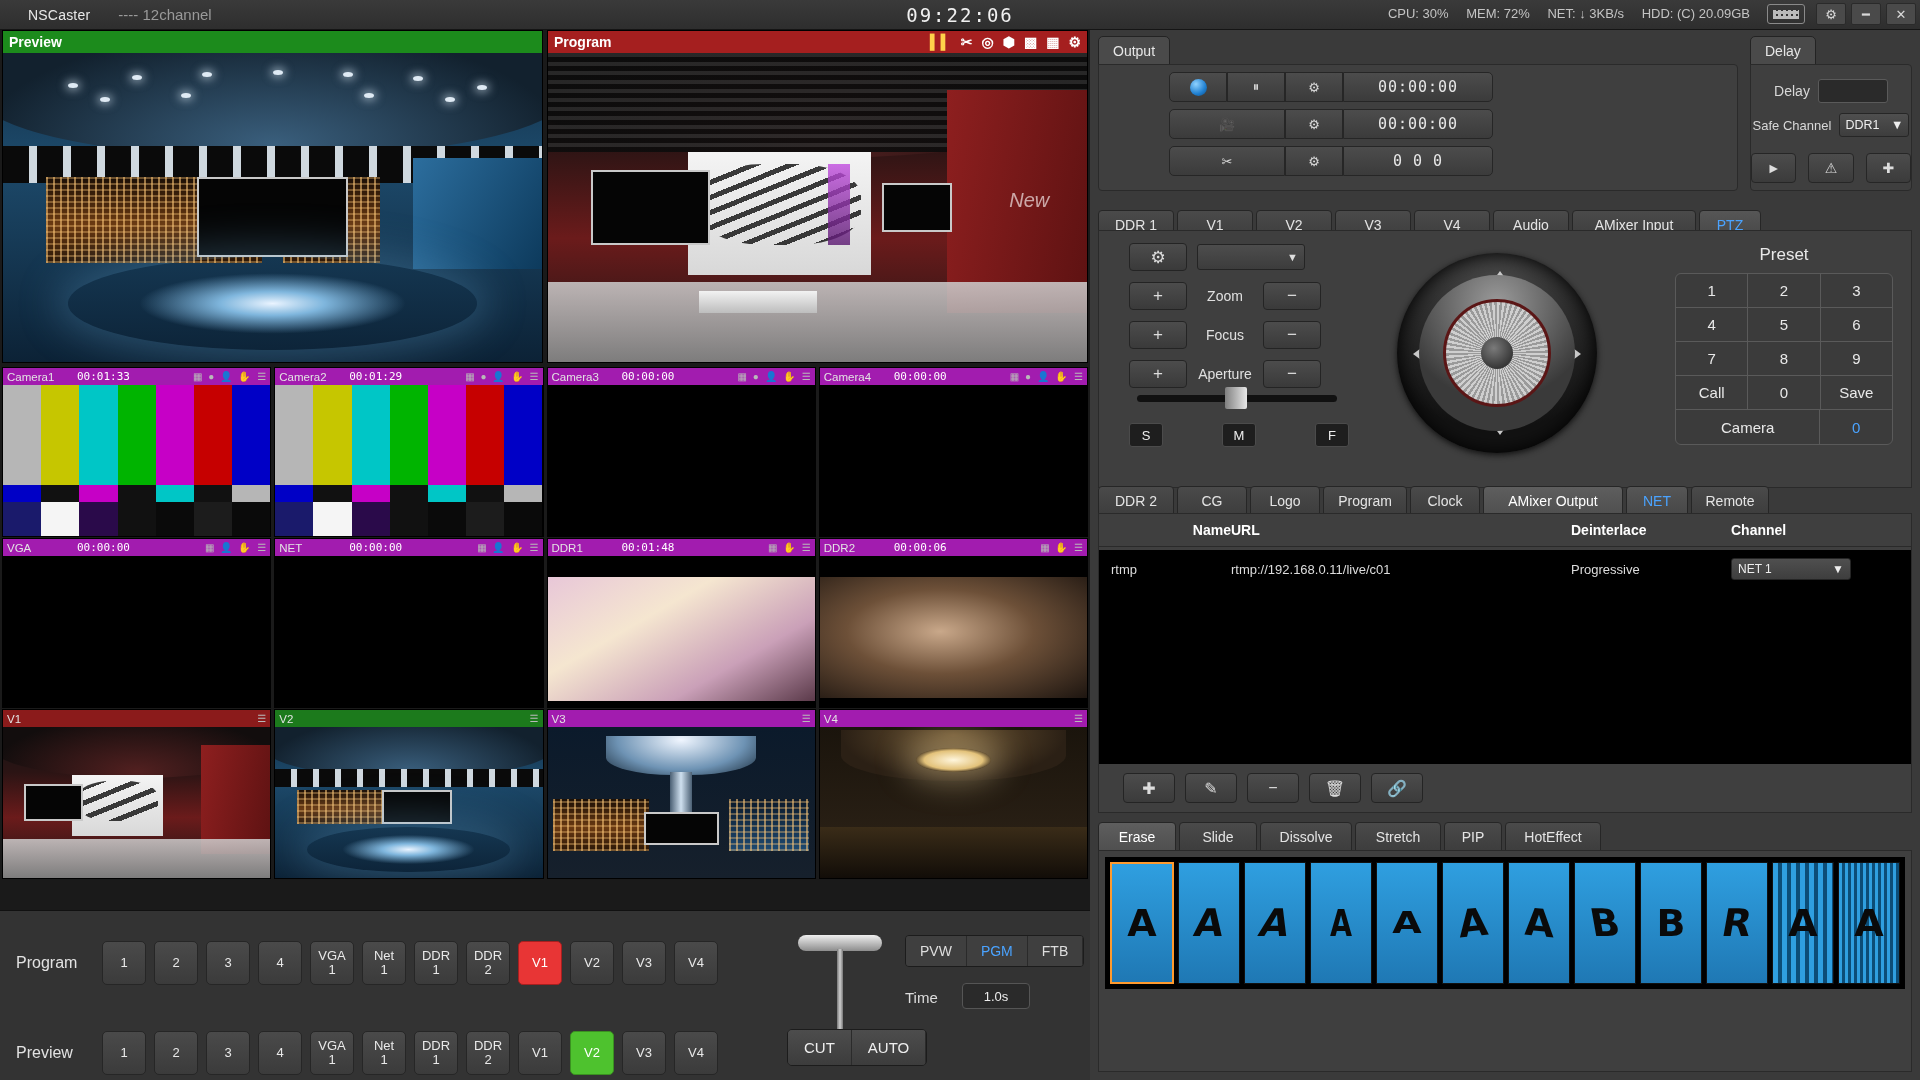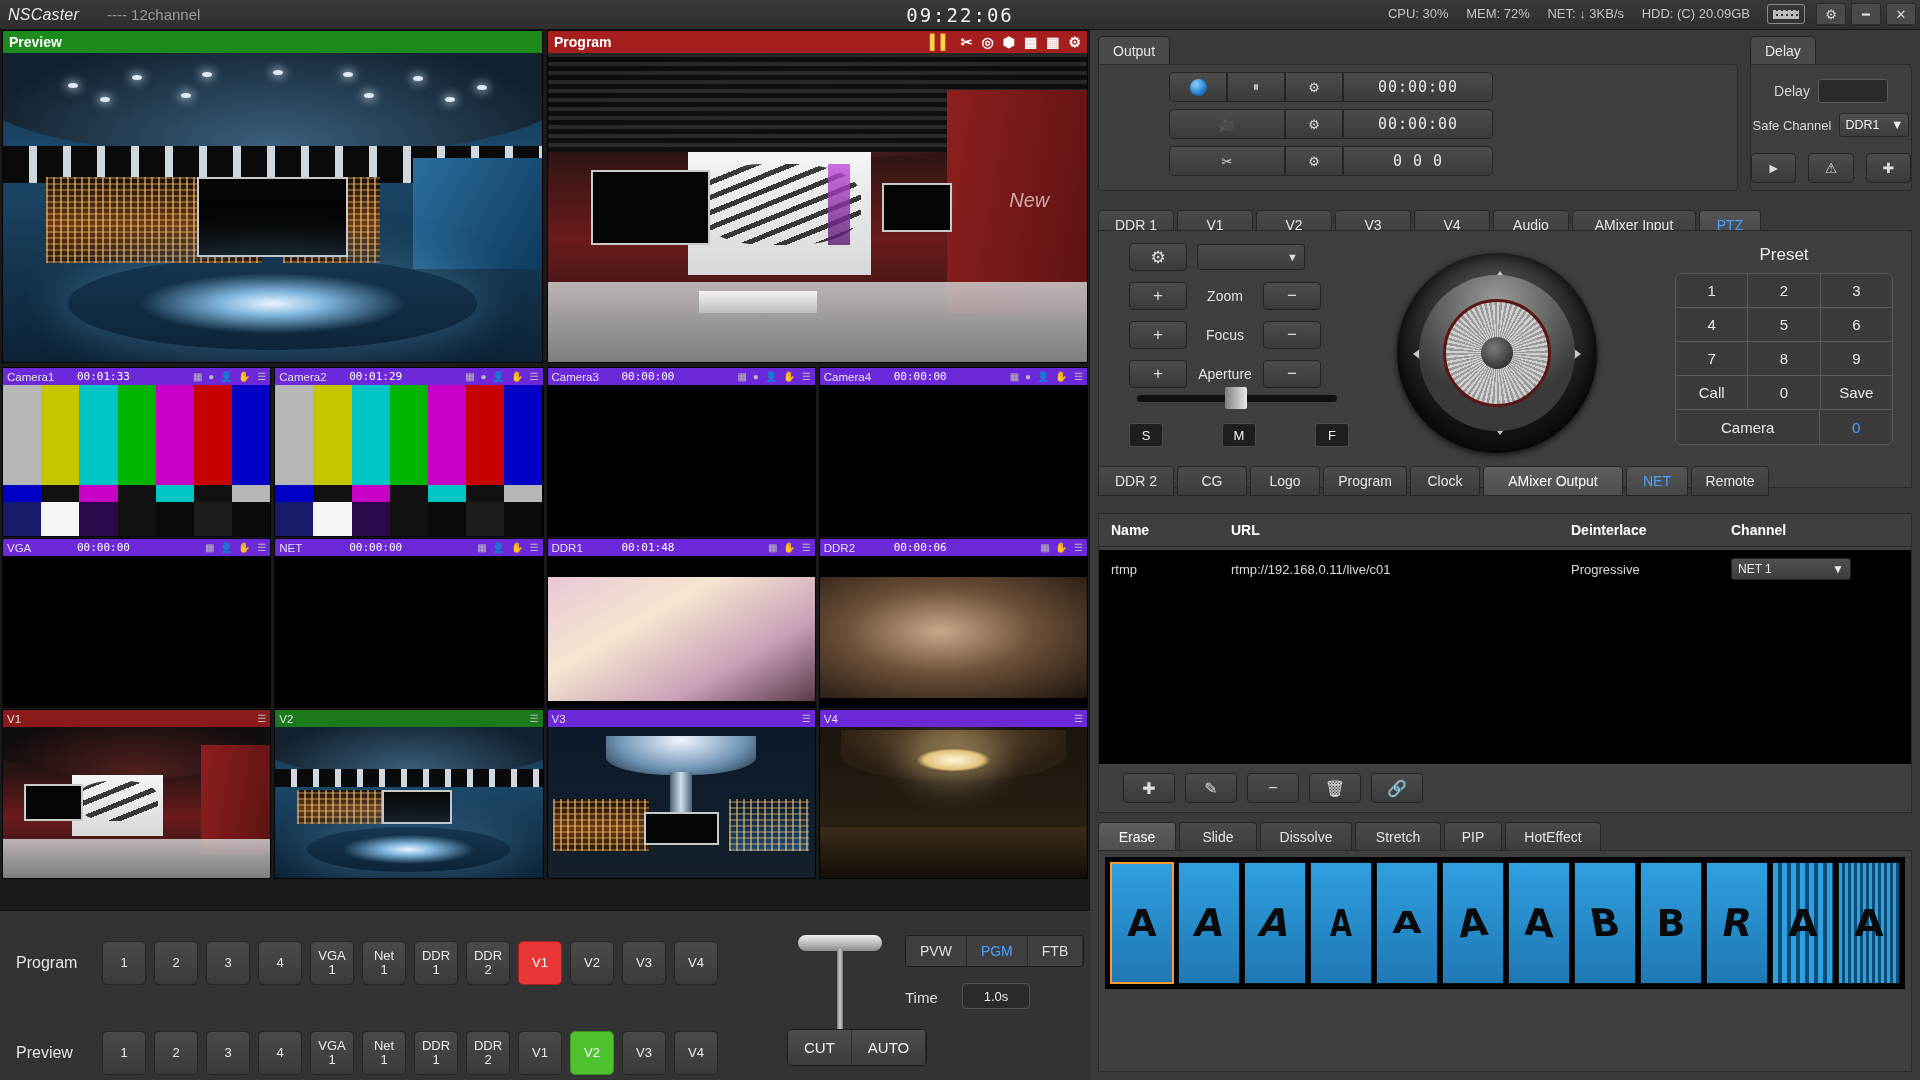--- a/index.html
+++ b/index.html
@@ -7,21 +7,21 @@
     width:1920px; height:1080px; overflow:hidden;
     background:#1c1c1c; color:#d8d8d8;
     font-family:"Liberation Sans", sans-serif; font-size:13px;
   }
   #app { position:relative; width:1920px; height:1080px; background:#2b2b2b; }
 
   
   .titlebar{ position:absolute; left:0; top:0; width:1920px; height:30px;
     background:linear-gradient(#3a3a3a,#2e2e2e); border-bottom:1px solid #151515;
     display:flex; align-items:center; }
-  .tb-logo{ color:#e8e8e8; font-size:16px; margin-left:8px; letter-spacing:.2px;font-style:italic;}
+  .tb-logo{ color:#e8e8e8; font-size:14px; margin-left:28px; letter-spacing:.2px;}
   .tb-sub{ color:#9a9a9a; font-size:15px; margin-left:28px;}
   .tb-clock{ position:absolute; left:50%; transform:translateX(-50%);
     font-family:"DejaVu Sans Mono", monospace; font-size:19px; color:#f0f0f0; letter-spacing:2px;}
   .tb-stats{ position:absolute; right:170px; top:6px; font-size:13px; color:#c3c3c3; }
   .tb-stats span{ margin-left:14px; }
   .tb-right{ position:absolute; right:4px; top:3px; display:flex; align-items:center; gap:5px;}
   .tb-btn{ width:30px; height:22px; background:#4a4a4a; border:1px solid #2a2a2a;
     border-radius:2px; display:flex;align-items:center;justify-content:center;
     color:#d8d8d8; font-size:13px;}
   .tb-btn.close{ background:#4a4a4a;}
@@ -73,21 +73,21 @@
     opacity:.85; border-radius:40%;}
   .glossfloor{ position:absolute; left:0; bottom:0; width:100%; height:26%;
     background:linear-gradient(#cfcfcf,#8f8f8f); opacity:.85;}
   .newlogo{ position:absolute; right:7%; top:44%; color:#e9d7d7; font-size:20px;
     font-style:italic; opacity:.75;}
 
   
   .thumbrow{ position:absolute; left:0; width:1090px; height:170px; display:flex; padding:0 2px; gap:3px;}
   .r1{ top:337px;} .r2{ top:508px;} .r3{ top:679px;}
   .thumb{ position:relative; flex:1; border:1px solid #000; background:#000; overflow:hidden;}
-  .th-hdr{ height:17px; display:flex; align-items:center; background:#6d28d9;
+  .th-hdr{ height:17px; display:flex; align-items:center; background:#a21caf;
     font-size:11.5px; color:#e3e3e3; padding:0 4px; position:relative;}
   .th-hdr.red{ background:#8b1b1b;} .th-hdr.green{ background:#1c7a1c;}
   .th-hdr .tc{ position:absolute; left:74px; font-family:"DejaVu Sans Mono",monospace;
     font-size:11px; color:#fff;}
   .th-hdr .ico{ position:absolute; right:4px; display:flex; gap:6px; align-items:center;
     color:#b9b9b9; font-size:10px;}
   .th-body{ position:absolute; left:0; right:0; top:17px; bottom:0; background:#000; overflow:hidden;}
   .bars{ width:100%; height:100%; display:flex; flex-direction:column;}
   .bars .top{ flex:7; display:flex;}
   .bars .top i{ flex:1;}
@@ -220,21 +220,21 @@
   .kpad{ flex:1; height:34px; display:flex; align-items:center; justify-content:center;
     color:#e9e9e9; font-size:15px; border-right:1px solid #5a5a5a; border-bottom:1px solid #5a5a5a;}
   .kprow .kpad:last-child{ border-right:none;}
   .kprow:last-child .kpad{ border-bottom:none;}
   .kpad.blue{ color:#4aa3ff;}
 
   .netpanel{ position:absolute; left:8px; top:483px; width:814px; height:300px;
     background:#3f3f3f; border:1px solid #2a2a2a;}
   .nethdr{ display:flex; padding:8px 10px 8px 12px; font-size:14px; font-weight:bold; color:#fff;
     border-bottom:1px solid #2a2a2a;}
-  .nethdr .c1{ width:120px;} .nethdr .c2{ width:340px;}
+  .nethdr .c1{ width:120px;text-align:right;} .nethdr .c2{ width:340px;}
   .nethdr .c3{ width:160px;} .nethdr .c4{ flex:1;}
   .netlist{ position:absolute; left:0; right:0; top:36px; bottom:48px; background:#000;}
   .netrow{ display:flex; align-items:center; padding:8px 10px 0 12px; font-size:13px; color:#ddd;}
   .netrow .c1{ width:120px;} .netrow .c2{ width:340px;}
   .netrow .c3{ width:160px;} .netrow .c4{ flex:1;}
   .netsel{ width:120px; height:22px; background:linear-gradient(#4f4f4f,#3e3e3e);
     border:1px solid #252525; border-radius:3px; color:#eee; font-size:12px;
     display:flex; align-items:center; justify-content:space-between; padding:0 6px;}
   .nettools{ position:absolute; left:0; right:0; bottom:0; height:48px;
     display:flex; align-items:center; gap:10px; padding-left:24px;}
@@ -819,21 +819,21 @@
             <div class="kpad">Save</div>
           </div>
           <div class="kprow">
             <div class="kpad" style="flex:2">Camera</div>
             <div class="kpad blue">0</div>
           </div>
         </div>
       </div>
     </div>
 
-    <div class="tabstrip" style="top:436px;align-items:center;">
+    <div class="tabstrip" style="top:456px;align-items:center;">
       <div style="width:76px">DDR 2</div>
       <div style="width:70px">CG</div>
       <div style="width:70px">Logo</div>
       <div style="width:84px">Program</div>
       <div style="width:70px">Clock</div>
       <div class="act2" style="width:140px">AMixer Output</div>
       <div class="act" style="width:62px">NET</div>
       <div style="width:78px">Remote</div>
     </div>
 

